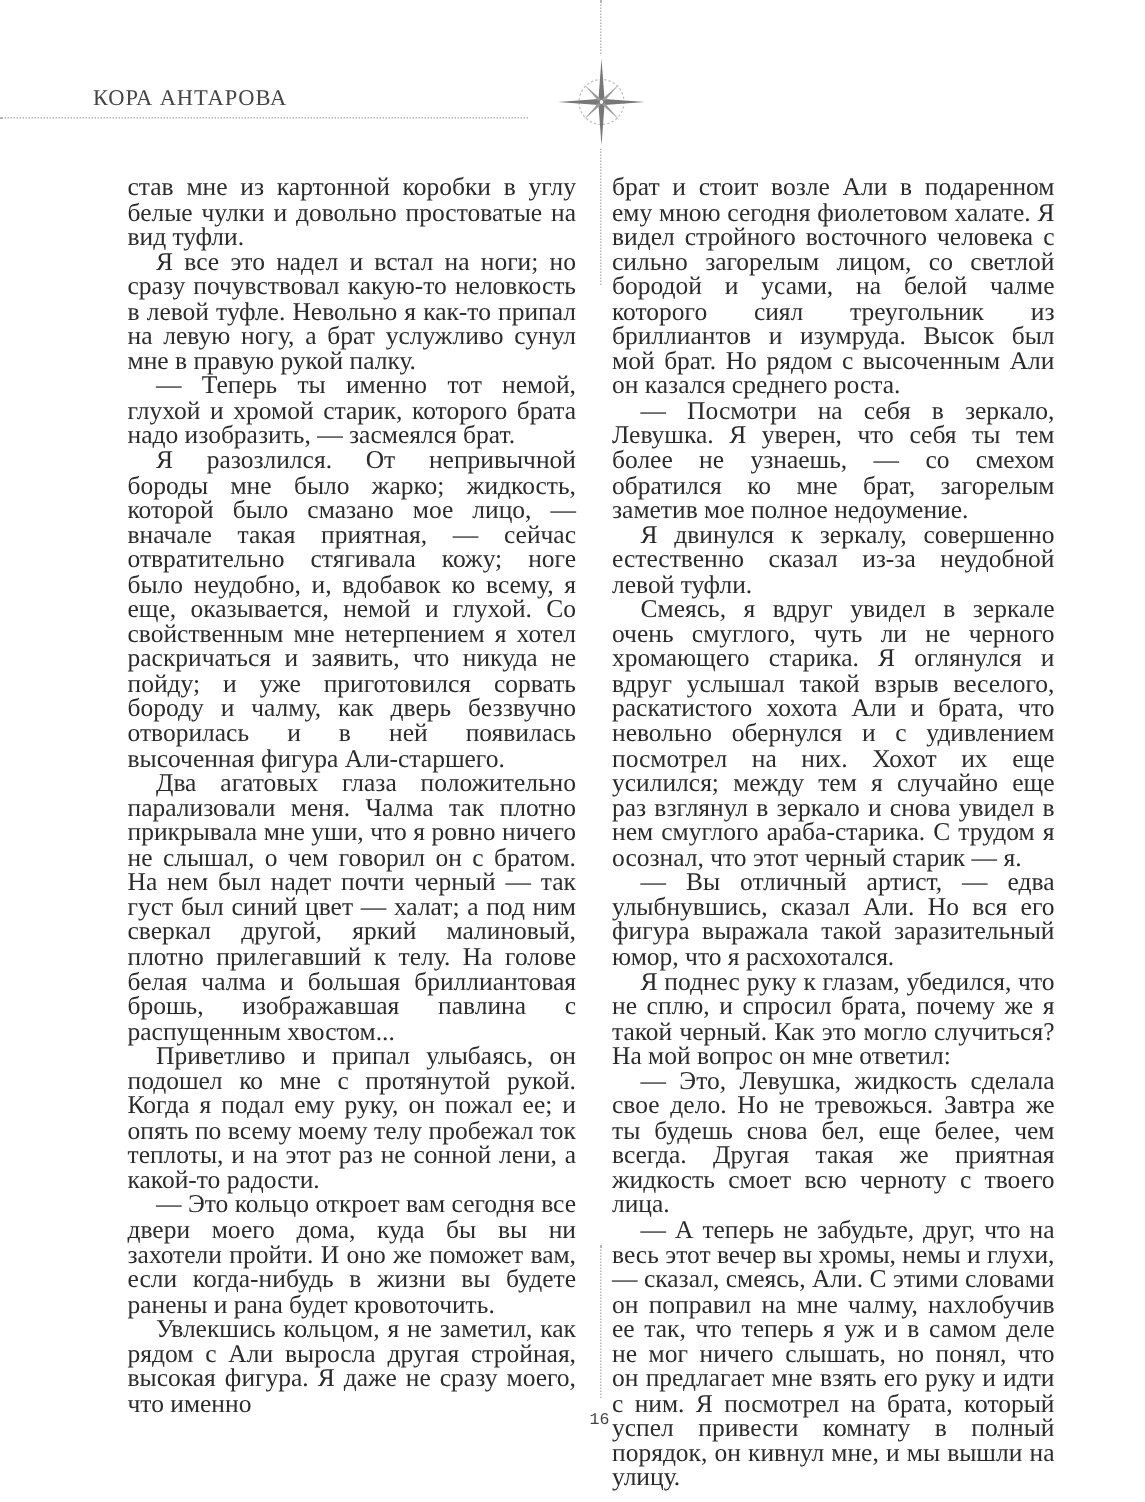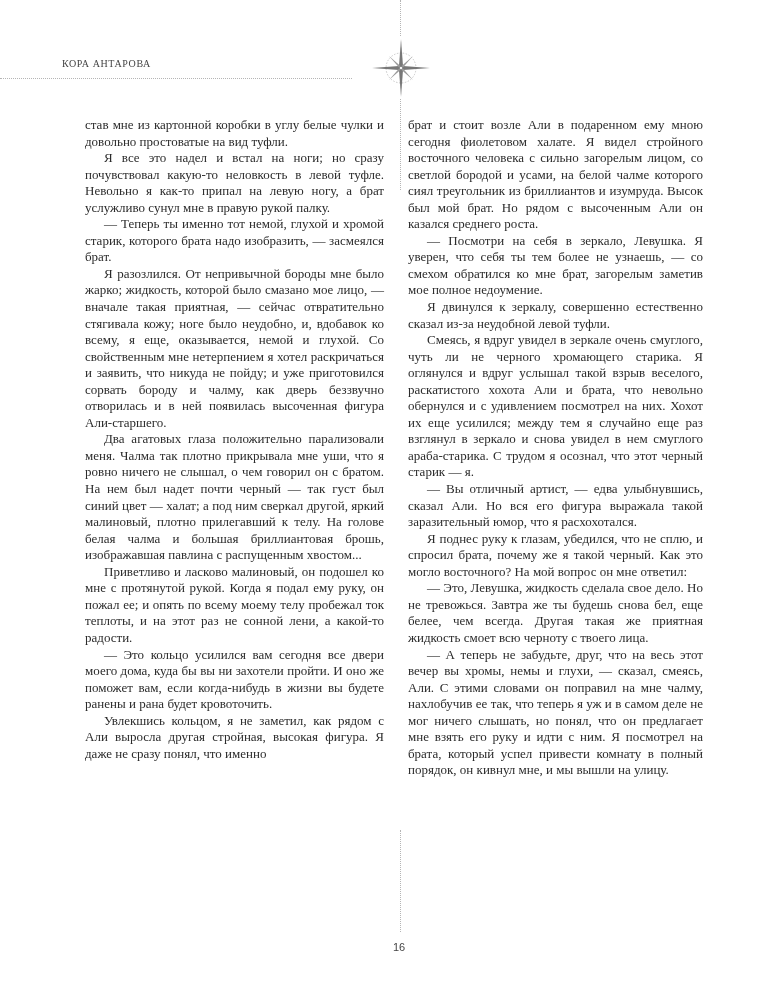--- a/index.html
+++ b/index.html
@@ -1,34 +1,34 @@
 <!DOCTYPE html>
 <html><head>
 <meta charset="utf-8">
 <style>
   html, body { margin: 0; padding: 0; background: #ffffff; }
   body { width: 763px; height: 1001px; position: relative; overflow: hidden;
          font-family: "DejaVu Serif", "Liberation Serif", serif; color: #2a2a2a; }
-  .running-head { position: absolute; left: 62px; top: 58px; font-size: 10px; letter-spacing: 0.6px;
+  .running-head { position: absolute; left: 62px; top: 58px; font-size: 15px; letter-spacing: 0.6px;
                   color: #444; font-family: "Liberation Serif", serif; }
   .h-rule { position: absolute; left: 0; top: 78px; width: 352px; height: 0;
             border-top: 1px dotted #b5b5b5; }
   .v-rule-top { position: absolute; left: 400px; top: 0; height: 190px; width: 0;
                 border-left: 1px dotted #b5b5b5; }
   .v-rule-bottom { position: absolute; left: 400px; top: 830px; height: 102px; width: 0;
                    border-left: 1px dotted #b5b5b5; }
   .compass { position: absolute; left: 370px; top: 37px; width: 62px; height: 62px; background: #fff; }
-  .col { position: absolute; top: 117px; width: 300px; font-size: 13px; line-height: 16.55px;
+  .col { position: absolute; top: 117px; width: 300px; font-size: 17px; line-height: 16.55px;
          text-align: justify; font-family: "Liberation Serif", serif; color: #2b2b2b; }
   .col.left { left: 85px; width: 299px; }
   .col.right { left: 408px; width: 295px; }
   .col p { margin: 0; text-indent: 19px; hyphens: manual; }
   .col p.cont { text-indent: 0; }
   .page-number { position: absolute; left: 393px; top: 941px; font-size: 11px; color: #444;
-                 font-family: Liberation Sans, sans-serif; }
+                 font-family: Liberation Mono, monospace; }
 </style>
 </head>
 <body>
 
 <div class="running-head">КОРА АНТАРОВА</div>
 <div class="h-rule"></div>
 <div class="v-rule-top"></div>
 <div class="v-rule-bottom"></div>
 
 <div class="compass">
@@ -45,29 +45,29 @@
     <circle cx="31" cy="31" r="1.6" fill="#fff" stroke="#666" stroke-width="0.6"></circle>
   </svg>
 </div>
 
 <div class="col left">
   <p class="cont">став мне из картонной коробки в углу белые чулки и довольно простоватые на вид туфли.</p>
   <p>Я все это надел и встал на ноги; но сразу почувствовал какую-то неловкость в левой туфле. Невольно я как-то припал на левую ногу, а брат услужливо сунул мне в правую рукой палку.</p>
   <p>— Теперь ты именно тот немой, глухой и хромой старик, которого брата надо изобразить, — засмеялся брат.</p>
   <p>Я разозлился. От непривычной бороды мне было жарко; жидкость, которой было смазано мое лицо, — вначале такая приятная, — сейчас отвратительно стягивала кожу; ноге было неудобно, и, вдобавок ко всему, я еще, оказывается, немой и глухой. Со свойственным мне нетерпением я хотел раскричаться и заявить, что никуда не пойду; и уже приготовился сорвать бороду и чалму, как дверь беззвучно отворилась и в ней появилась высоченная фигура Али-старшего.</p>
   <p>Два агатовых глаза положительно парализовали меня. Чалма так плотно прикрывала мне уши, что я ровно ничего не слышал, о чем говорил он с братом. На нем был надет почти черный — так густ был синий цвет — халат; а под ним сверкал другой, яркий малиновый, плотно прилегавший к телу. На голове белая чалма и большая бриллиантовая брошь, изображавшая павлина с распущенным хвостом...</p>
-  <p>Приветливо и ласково малиновый, он подошел ко мне с протянутой рукой. Когда я подал ему руку, он пожал ее; и опять по всему моему телу пробежал ток теплоты, и на этот раз не сонной лени, а какой-то радости.</p>
-  <p>— Это кольцо усилился вам сегодня все двери моего дома, куда бы вы ни захотели пройти. И оно же поможет вам, если когда-нибудь в жизни вы будете ранены и рана будет кровоточить.</p>
-  <p>Увлекшись кольцом, я не заметил, как рядом с Али выросла другая стройная, высокая фигура. Я даже не сразу понял, что именно</p>
+  <p>Приветливо и припал улыбаясь, он подошел ко мне с протянутой рукой. Когда я подал ему руку, он пожал ее; и опять по всему моему телу пробежал ток теплоты, и на этот раз не сонной лени, а какой-то радости.</p>
+  <p>— Это кольцо откроет вам сегодня все двери моего дома, куда бы вы ни захотели пройти. И оно же поможет вам, если когда-нибудь в жизни вы будете ранены и рана будет кровоточить.</p>
+  <p>Увлекшись кольцом, я не заметил, как рядом с Али выросла другая стройная, высокая фигура. Я даже не сразу моего, что именно</p>
 </div>
 
 <div class="col right">
   <p class="cont">брат и стоит возле Али в подаренном ему мною сегодня фиолетовом халате. Я видел стройного восточного человека с сильно загорелым лицом, со светлой бородой и усами, на белой чалме которого сиял треугольник из бриллиантов и изумруда. Высок был мой брат. Но рядом с высоченным Али он казался среднего роста.</p>
   <p>— Посмотри на себя в зеркало, Левушка. Я уверен, что себя ты тем более не узнаешь, — со смехом обратился ко мне брат, загорелым заметив мое полное недоумение.</p>
   <p>Я двинулся к зеркалу, совершенно естественно сказал из-за неудобной левой туфли.</p>
   <p>Смеясь, я вдруг увидел в зеркале очень смуглого, чуть ли не черного хромающего старика. Я оглянулся и вдруг услышал такой взрыв веселого, раскатистого хохота Али и брата, что невольно обернулся и с удивлением посмотрел на них. Хохот их еще усилился; между тем я случайно еще раз взглянул в зеркало и снова увидел в нем смуглого араба-старика. С трудом я осознал, что этот черный старик — я.</p>
   <p>— Вы отличный артист, — едва улыбнувшись, сказал Али. Но вся его фигура выражала такой заразительный юмор, что я расхохотался.</p>
-  <p>Я поднес руку к глазам, убедился, что не сплю, и спросил брата, почему же я такой черный. Как это могло восточного? На мой вопрос он мне ответил:</p>
+  <p>Я поднес руку к глазам, убедился, что не сплю, и спросил брата, почему же я такой черный. Как это могло случиться? На мой вопрос он мне ответил:</p>
   <p>— Это, Левушка, жидкость сделала свое дело. Но не тревожься. Завтра же ты будешь снова бел, еще белее, чем всегда. Другая такая же приятная жидкость смоет всю черноту с твоего лица.</p>
   <p>— А теперь не забудьте, друг, что на весь этот вечер вы хромы, немы и глухи, — сказал, смеясь, Али. С этими словами он поправил на мне чалму, нахлобучив ее так, что теперь я уж и в самом деле не мог ничего слышать, но понял, что он предлагает мне взять его руку и идти с ним. Я посмотрел на брата, который успел привести комнату в полный порядок, он кивнул мне, и мы вышли на улицу.</p>
 </div>
 
 <div class="page-number">16</div>
 
 </body></html>

